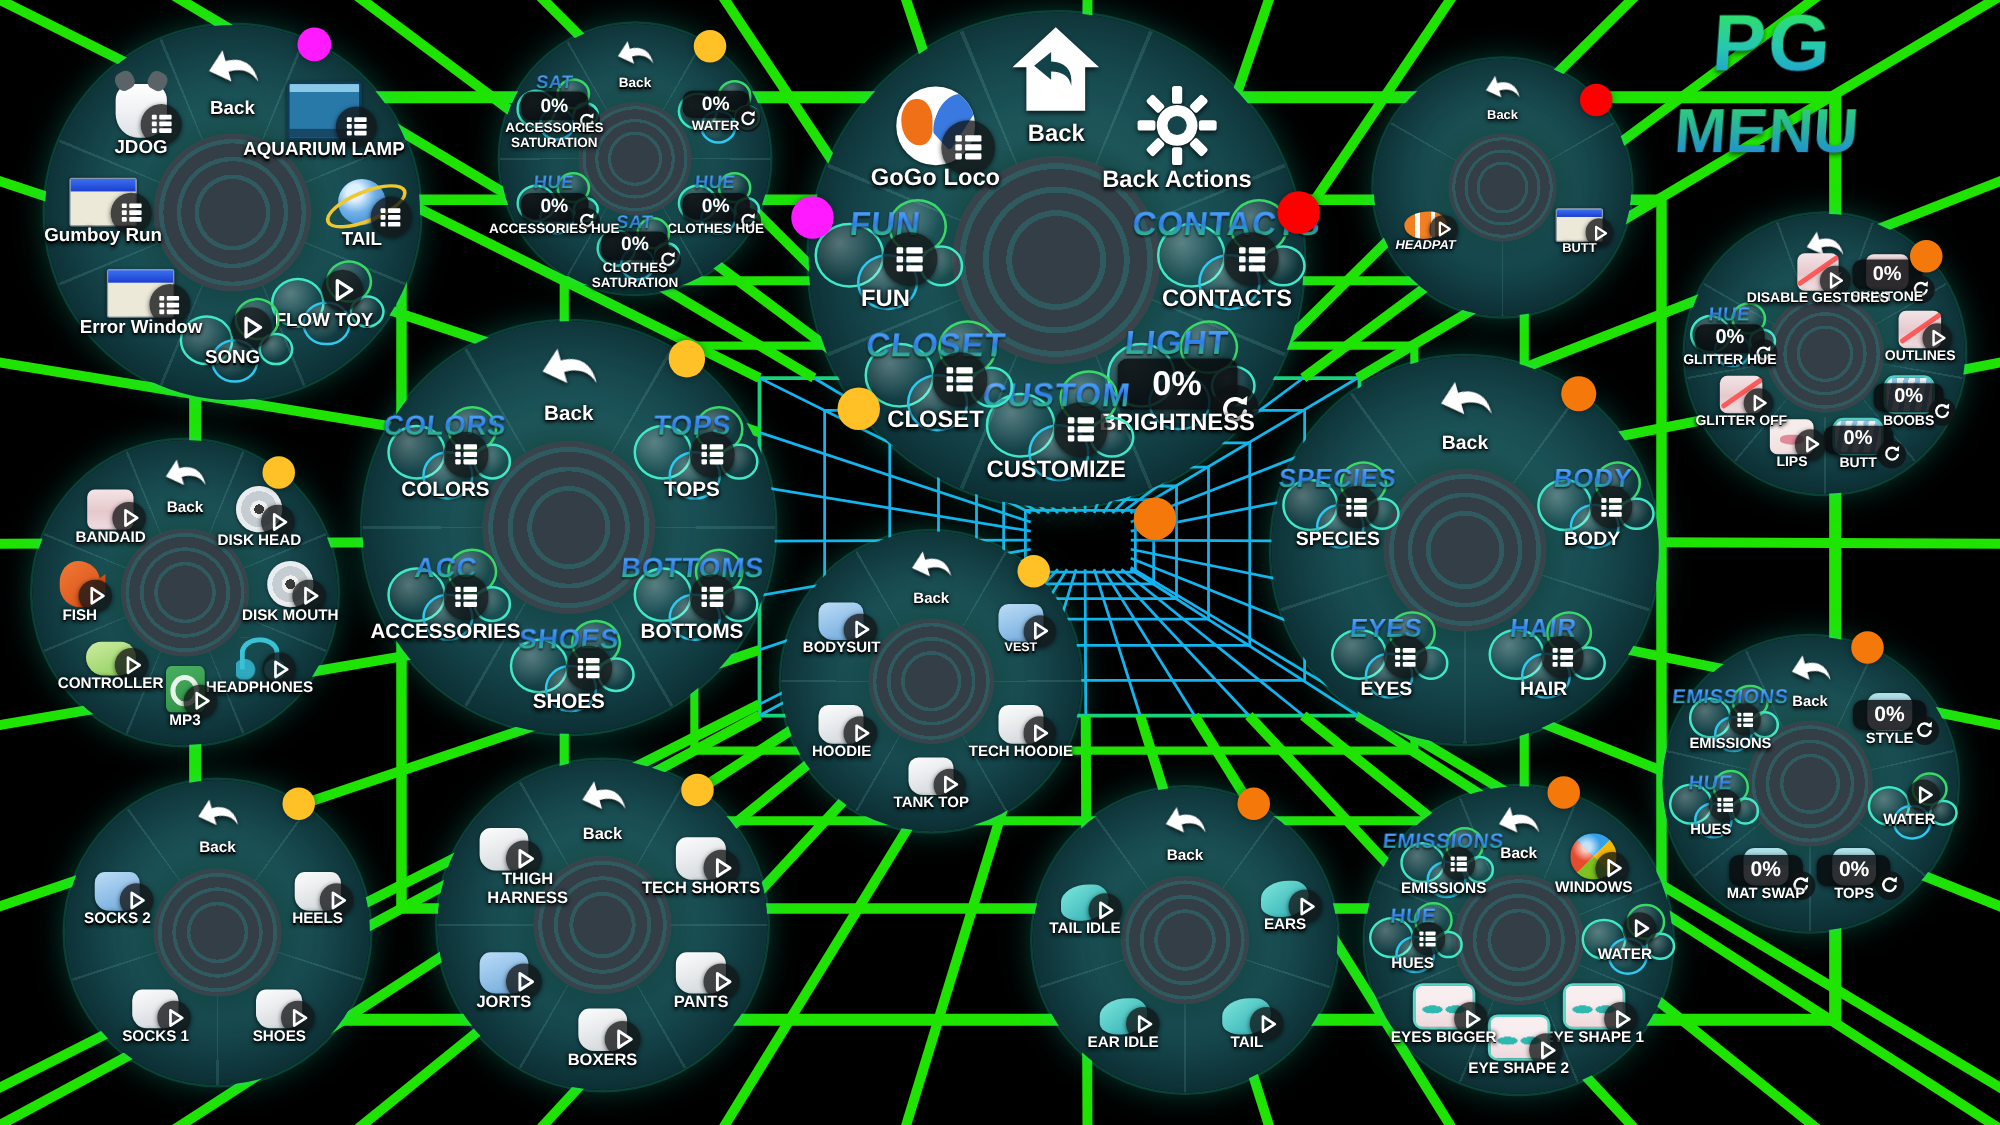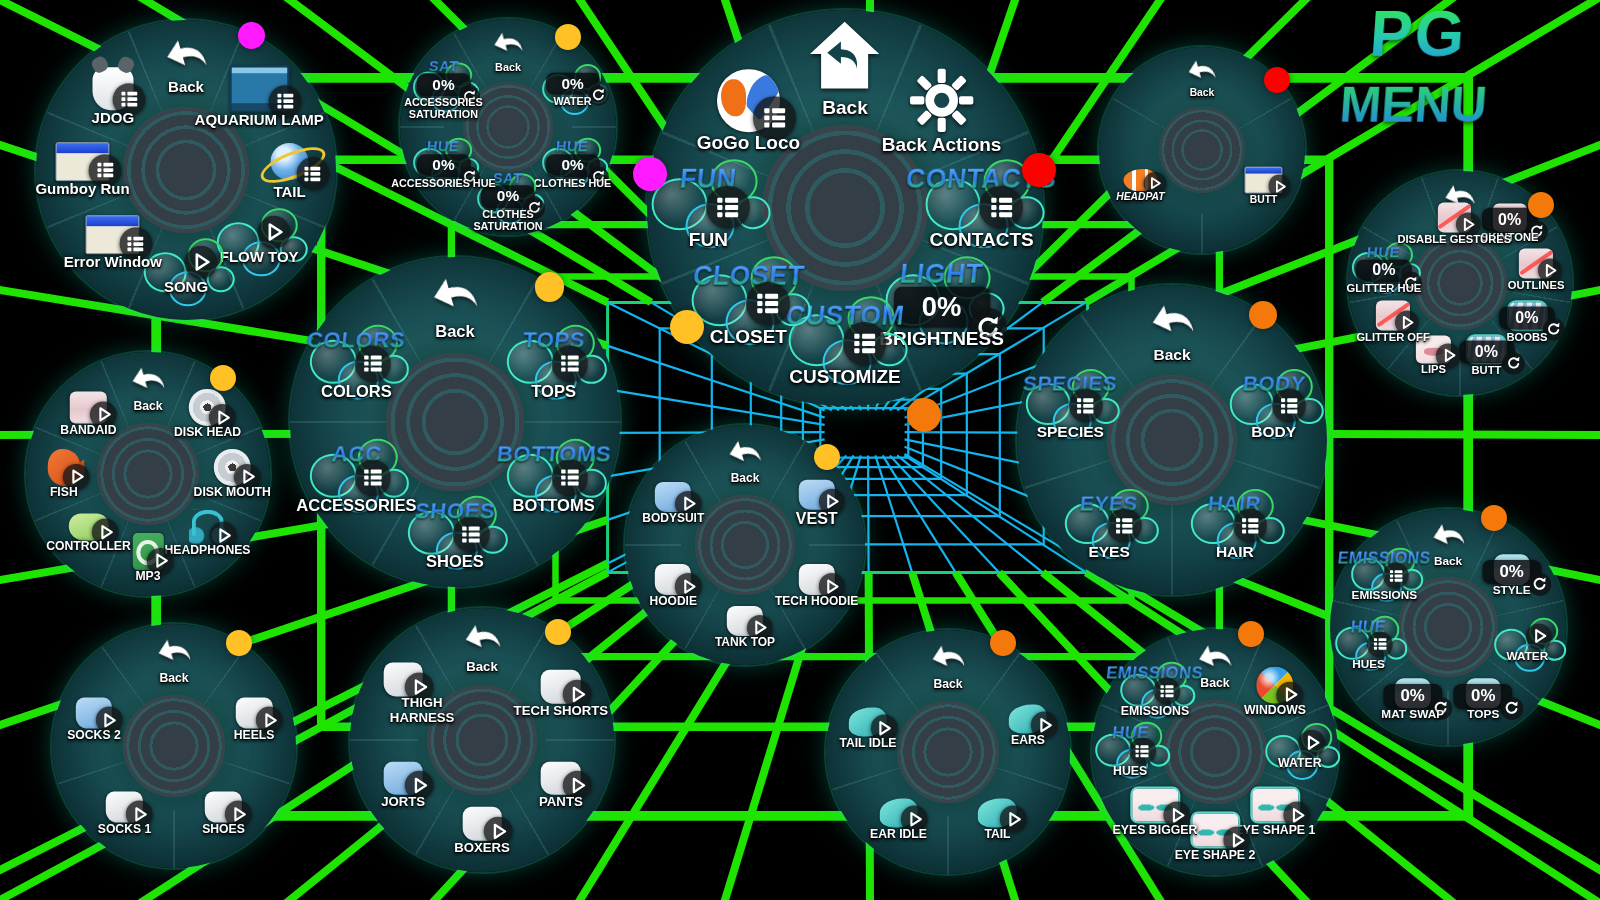--- a/index.html
+++ b/index.html
@@ -989,21 +989,21 @@
         </div>
         <div class="item" style="left: 191.707px; top: 78.6px; width: 122.4px;">
           <div class="iconrow">
             <div class="cloth blue" style="width: 36px; height: 30.6px;"></div>
             <div class="badge abs" style="height: 26.4px; width: 26.4px; right: -10.032px; bottom: -4.752px;">
               <svg viewBox="0 0 24 24" width="21.12" height="21.12">
                 <path d="M8.5 5.2 L19 12 L8.5 18.8 Z" fill="none" stroke="#fff" stroke-width="2.4" stroke-linejoin="round"></path>
               </svg>
             </div>
           </div>
-          <div class="label" style="font-size: 16px;">VEST</div>
+          <div class="label" style="font-size: 10px;">VEST</div>
         </div>
         <div class="item" style="left: 191.707px; top: 161.4px; width: 122.4px;">
           <div class="iconrow">
             <div class="cloth white" style="width: 36px; height: 30.6px;"></div>
             <div class="badge abs" style="height: 26.4px; width: 26.4px; right: -10.032px; bottom: -4.752px;">
               <svg viewBox="0 0 24 24" width="21.12" height="21.12">
                 <path d="M8.5 5.2 L19 12 L8.5 18.8 Z" fill="none" stroke="#fff" stroke-width="2.4" stroke-linejoin="round"></path>
               </svg>
             </div>
           </div>

